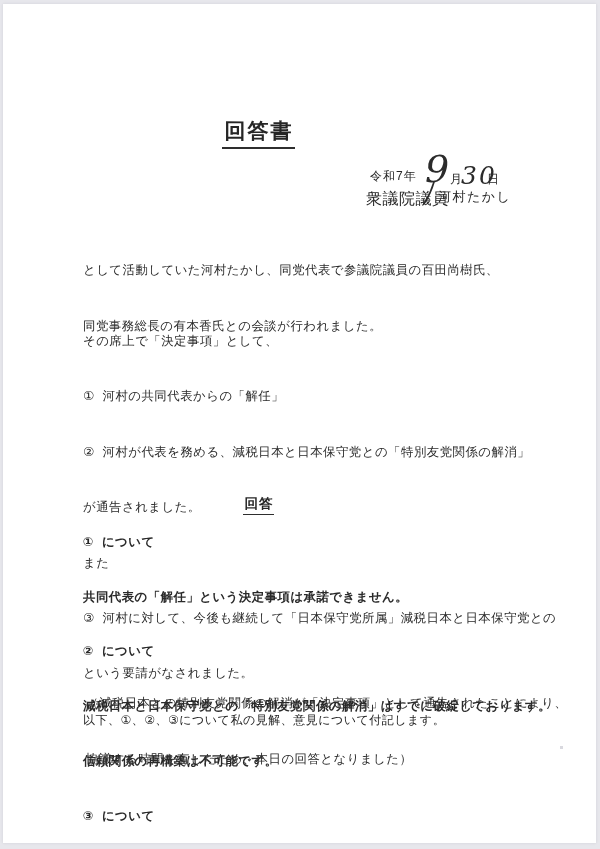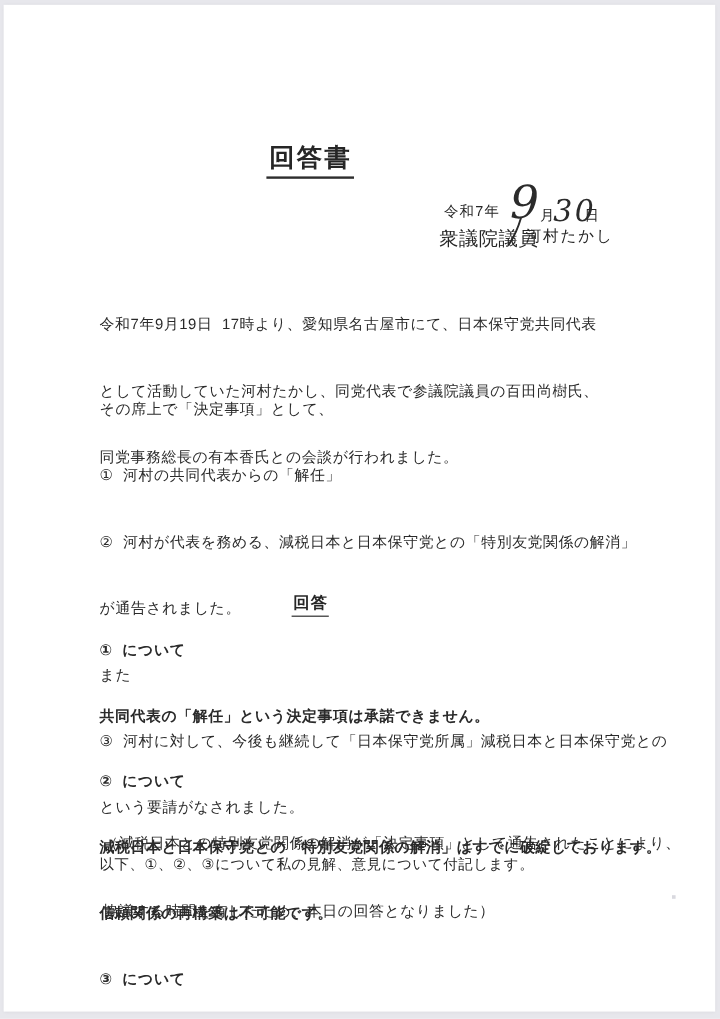--- a/index.html
+++ b/index.html
@@ -81,21 +81,20 @@
   <svg class="hw-svg" viewBox="0 0 90 66">
     <text x="12" y="36" class="hw-month">9</text>
     <path d="M 21,36 C 19,43 16,50 11,58" class="hw-stroke"></path>
     <text x="48" y="38" class="hw-day">30</text>
   </svg>
 
   <div class="abs sig-role">衆議院議員</div>
   <div class="abs sig-name">河村たかし</div>
 
   <div class="abs body-block intro-block">
-    <div class="line">令和7年9月19日  17時より、愛知県名古屋市にて、日本保守党共同代表</div>
     <div class="line">として活動していた河村たかし、同党代表で参議院議員の百田尚樹氏、</div>
     <div class="line">同党事務総長の有本香氏との会談が行われました。</div>
   </div>
 
   <div class="abs body-block decision-block">
     <div class="line">その席上で「決定事項」として、</div>
     <div class="line">①  河村の共同代表からの「解任」</div>
     <div class="line">②  河村が代表を務める、減税日本と日本保守党との「特別友党関係の解消」</div>
     <div class="line">が通告されました。</div>
     <div class="line">また</div>

